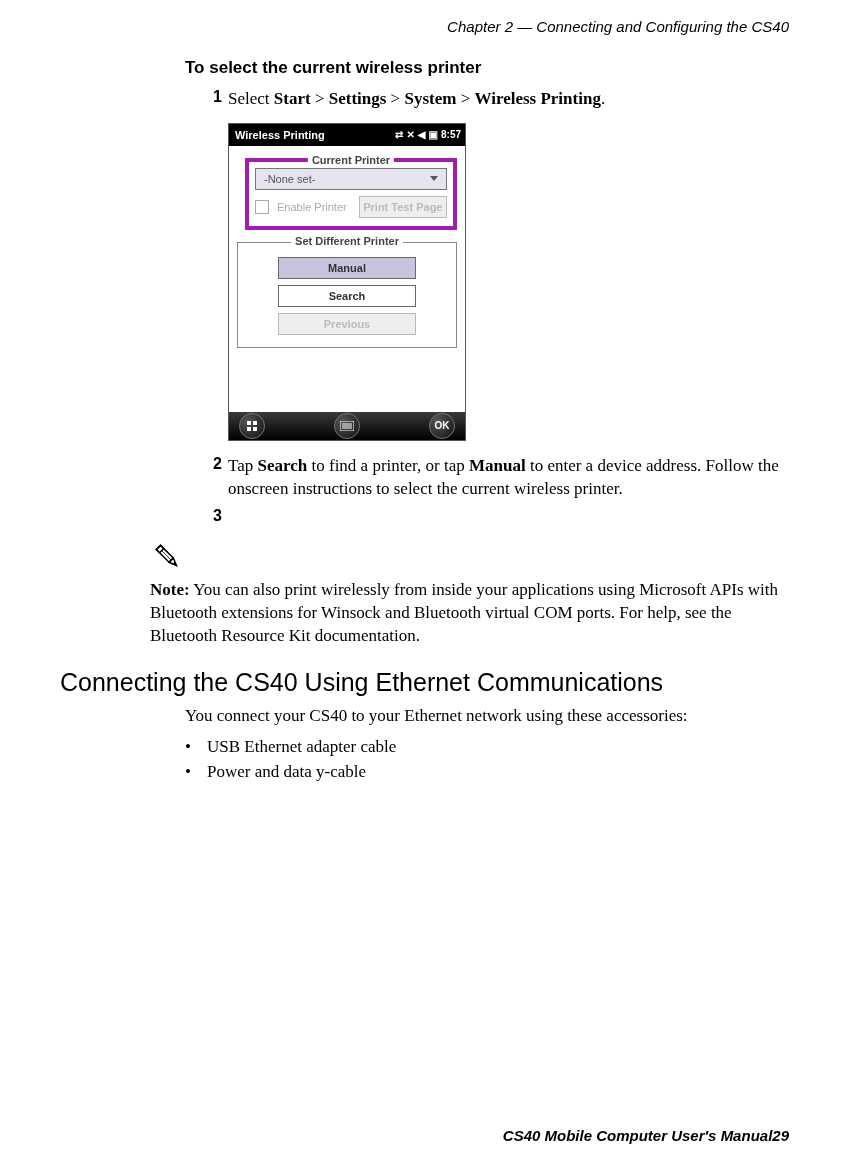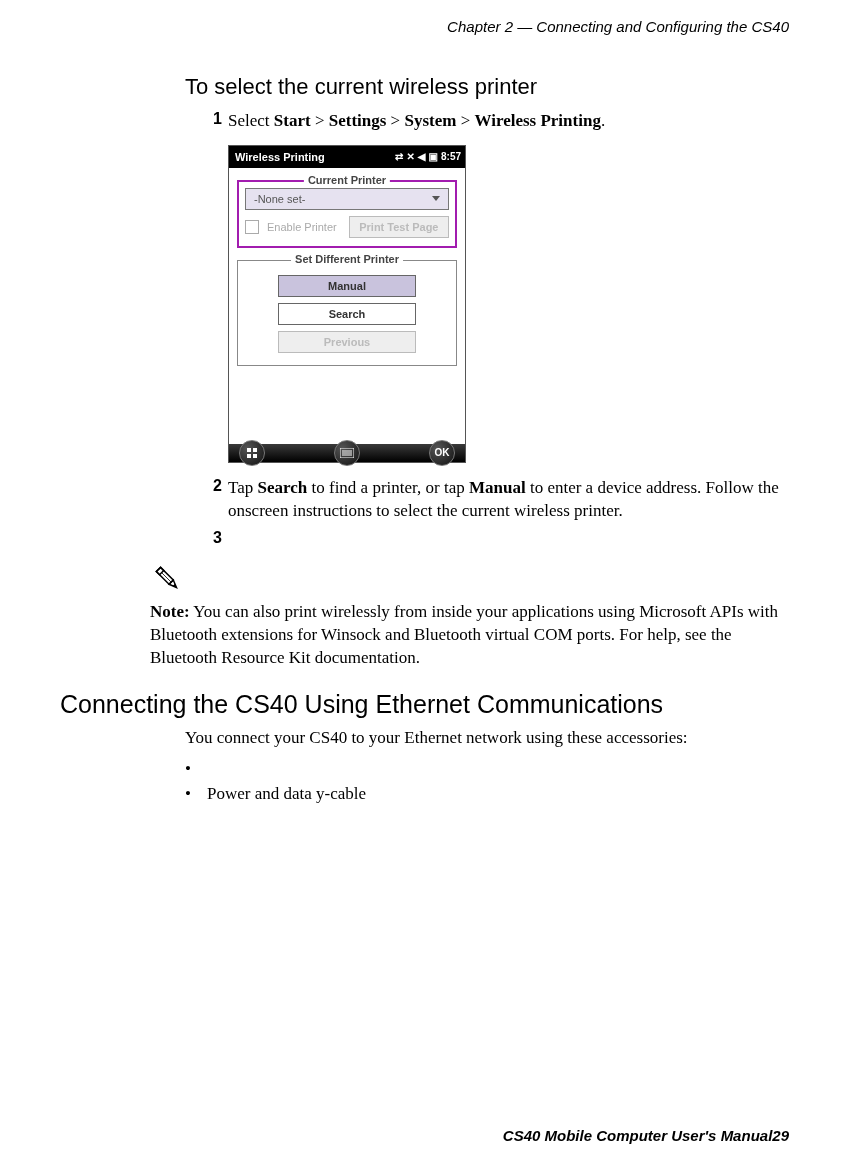--- a/index.html
+++ b/index.html
@@ -35,24 +35,24 @@
     font-size: 15px;
   }
   .content {
     position: absolute;
     top: 50px;
     left: 60px;
     right: 60px;
   }
   .subheading {
     font-family: Arial, Helvetica, sans-serif;
-    font-weight: 400;
-    font-size: 22px;
+    font-weight: 700;
+    font-size: 17px;
     margin-left: 125px;
-    margin-top: 24px;
+    margin-top: 8px;
     margin-bottom: 10px;
   }
   .step-row {
     display: flex;
     margin-left: 140px;
     margin-bottom: 6px;
   }
   .step-num {
     font-family: Arial, Helvetica, sans-serif;
     font-weight: 700;
@@ -92,22 +92,22 @@
     font-weight: 700;
   }
   .titlebar .status {
     display: flex;
     align-items: center;
     gap: 3px;
     font-size: 10px;
   }
   .status-icon { color: #fff; font-size: 10px; }
   .fieldset {
-    border: 2px solid #a21caf;
-    margin: 12px 8px 4px 8px;
+    border: 4px solid #a21caf;
+    margin: 12px 8px 4px 16px;
     padding: 6px 6px 8px 6px;
     position: relative;
   }
   .fieldset-legend {
     position: absolute;
     top: -8px;
     left: 50%;
     transform: translateX(-50%);
     background: #fff;
     padding: 0 4px;
@@ -175,21 +175,21 @@
     margin: 12px 8px 4px 8px;
     padding: 14px 40px 12px 40px;
     position: relative;
     display: flex;
     flex-direction: column;
     gap: 6px;
   }
   .bottombar {
     position: absolute;
     left: 0; right: 0; bottom: 0;
-    height: 18px;
+    height: 28px;
     background: linear-gradient(#3a3a3a,#000);
     display: flex;
     align-items: center;
     justify-content: space-between;
     padding: 0 10px;
   }
   .circle-btn {
     width: 24px; height: 24px;
     border-radius: 50%;
     background: radial-gradient(circle at 30% 30%, #555, #111);
@@ -334,20 +334,21 @@
       <span class="b">Note:</span><span> You can also print wirelessly from inside your applications using Microsoft APIs with Bluetooth extensions for Winsock and Bluetooth virtual COM ports. For help, see the Bluetooth Resource Kit documentation.</span>
     </div>
   </div>
 
   <h2 class="section">Connecting the CS40 Using Ethernet Communications</h2>
 
   <div class="para">You connect your CS40 to your Ethernet network using these accessories:</div>
 
   <div class="bullet-row">
     <div class="bullet-dot">•</div>
+    <div>USB Ethernet adapter cable</div>
   </div>
   <div class="bullet-row">
     <div class="bullet-dot">•</div>
     <div>Power and data y-cable</div>
   </div>
 
 </div>
 
 <div class="footer">
   <span>CS40 Mobile Computer User's Manual</span>

